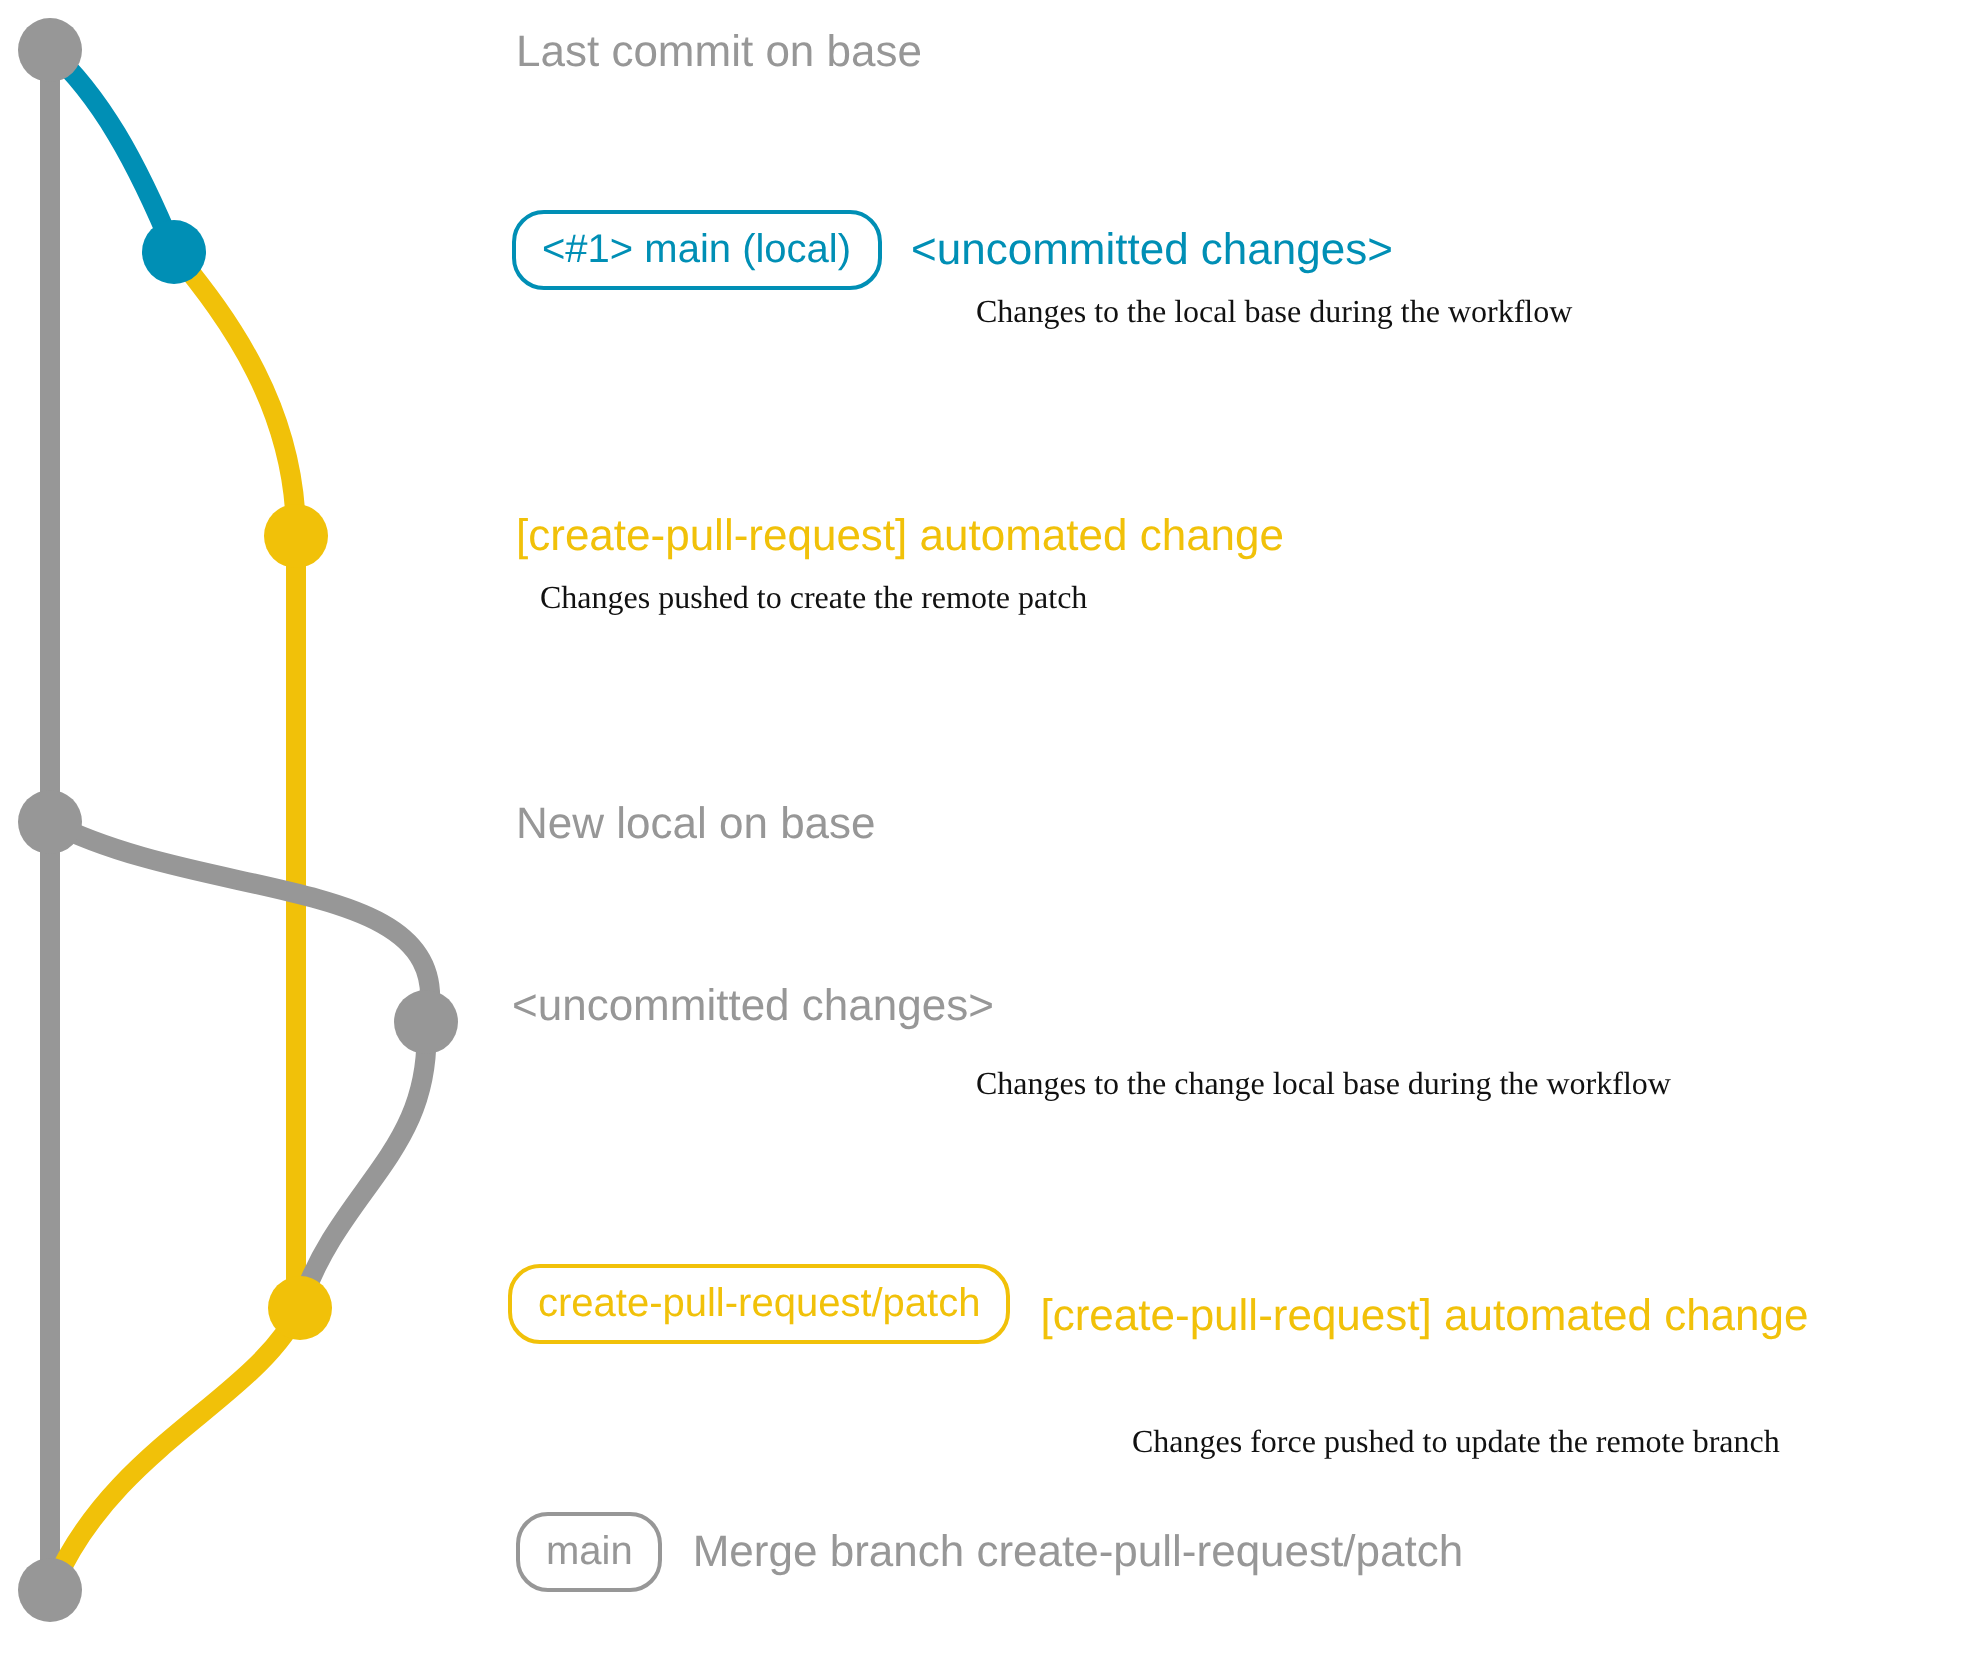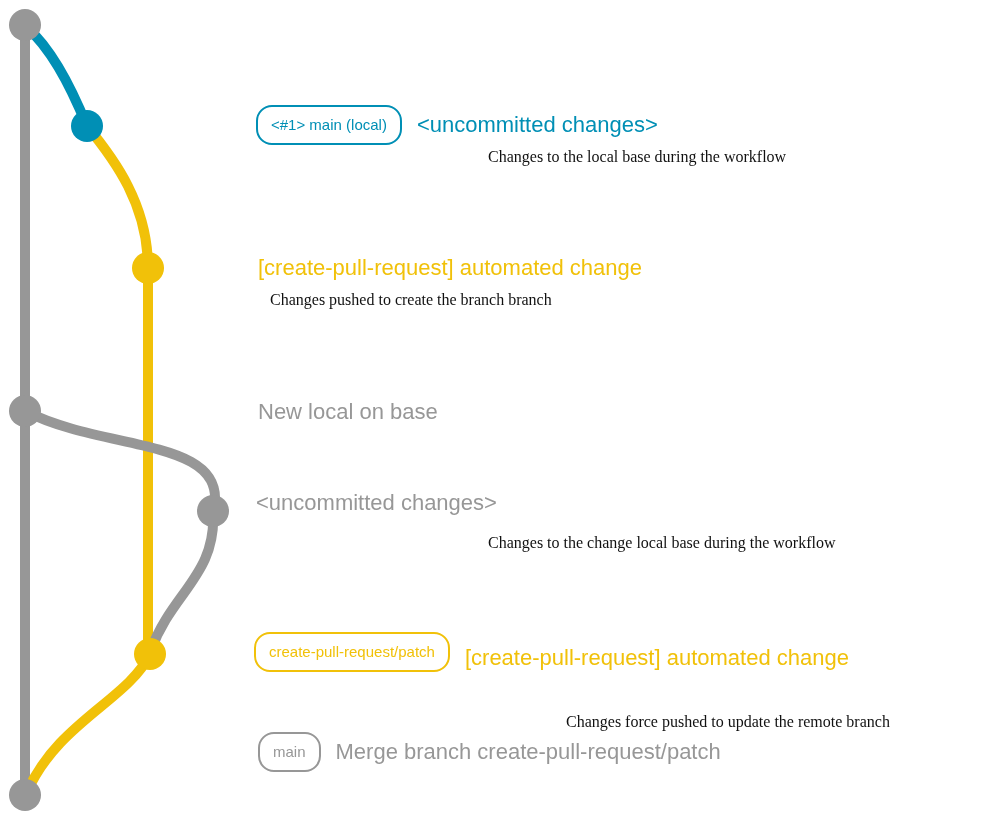--- a/index.html
+++ b/index.html
@@ -12,21 +12,21 @@
   }
   #gitgraph-svg{position:absolute;left:0;top:0;}
   .abs{position:absolute;white-space:nowrap;}
   .gtext{font-size:22px;line-height:28px;}
   .row{display:flex;align-items:center;gap:15px;}
   .pill{
     display:inline-block;
     border:2px solid currentColor;
     border-radius:16px;
     padding:4px 13px;
-    font-size:15px;line-height:28px;
+    font-size:20px;line-height:28px;
   }
   .caption{
     font-family:"Liberation Serif",serif;
     font-size:16px;line-height:24px;
   }
 </style>
 </head>
 <body>
 
 <div id="stage">
@@ -49,41 +49,42 @@
 
     <circle cx="25" cy="25" r="16" fill="#979797"></circle>
     <circle cx="87" cy="126" r="16" fill="#008fb5"></circle>
     <circle cx="148" cy="268" r="16" fill="#f1c109"></circle>
     <circle cx="25" cy="411" r="16" fill="#979797"></circle>
     <circle cx="213" cy="511" r="16" fill="#979797"></circle>
     <circle cx="150" cy="654" r="16" fill="#f1c109"></circle>
     <circle cx="25" cy="795" r="16" fill="#979797"></circle>
   </svg>
 
+  <div class="abs gtext" style="left: 258px; top: 12px; color: rgb(151, 151, 151);">Last commit on base</div>
 
   <div class="abs row" style="left:256px;top:105px;">
     <span class="pill" style="color: rgb(0, 143, 181);">&lt;#1&gt; main (local)</span>
     <span class="gtext" style="color: rgb(0, 143, 181);">&lt;uncommitted changes&gt;</span>
   </div>
   <div class="abs caption" style="left: 488px; top: 145px; color: rgb(17, 17, 17);">Changes to the local base during the workflow</div>
 
   <div class="abs gtext" style="left: 258px; top: 254px; color: rgb(241, 193, 9);">[create-pull-request] automated change</div>
-  <div class="abs caption" style="left: 270px; top: 288px; color: rgb(17, 17, 17);">Changes pushed to create the branch branch</div>
+  <div class="abs caption" style="left: 270px; top: 288px; color: rgb(17, 17, 17);">Changes pushed to create the remote patch</div>
 
   <div class="abs gtext" style="left: 258px; top: 398px; color: rgb(151, 151, 151);">New local on base</div>
 
   <div class="abs row" style="left:256px;top:489px;">
     <span class="gtext" style="color: rgb(151, 151, 151);">&lt;uncommitted changes&gt;</span>
   </div>
   <div class="abs caption" style="left: 488px; top: 531px; color: rgb(17, 17, 17);">Changes to the change local base during the workflow</div>
 
   <div class="abs row" style="left:254px;top:632px;align-items:flex-end;">
     <span class="pill" style="color: rgb(241, 193, 9);">create-pull-request/patch</span>
     <span class="gtext" style="color: rgb(241, 193, 9);">[create-pull-request] automated change</span>
   </div>
   <div class="abs caption" style="left: 566px; top: 674px; color: rgb(17, 17, 17); margin-top: 36px;">Changes force pushed to update the remote branch</div>
 
-  <div class="abs row" style="left:258px;top:732px;">
+  <div class="abs row" style="left:258px;top:756px;">
     <span class="pill" style="color: rgb(151, 151, 151);">main</span>
     <span class="gtext" style="color: rgb(151, 151, 151); text-align: right;">Merge branch create-pull-request/patch</span>
   </div>
 
 </div>
 
 </body></html>

